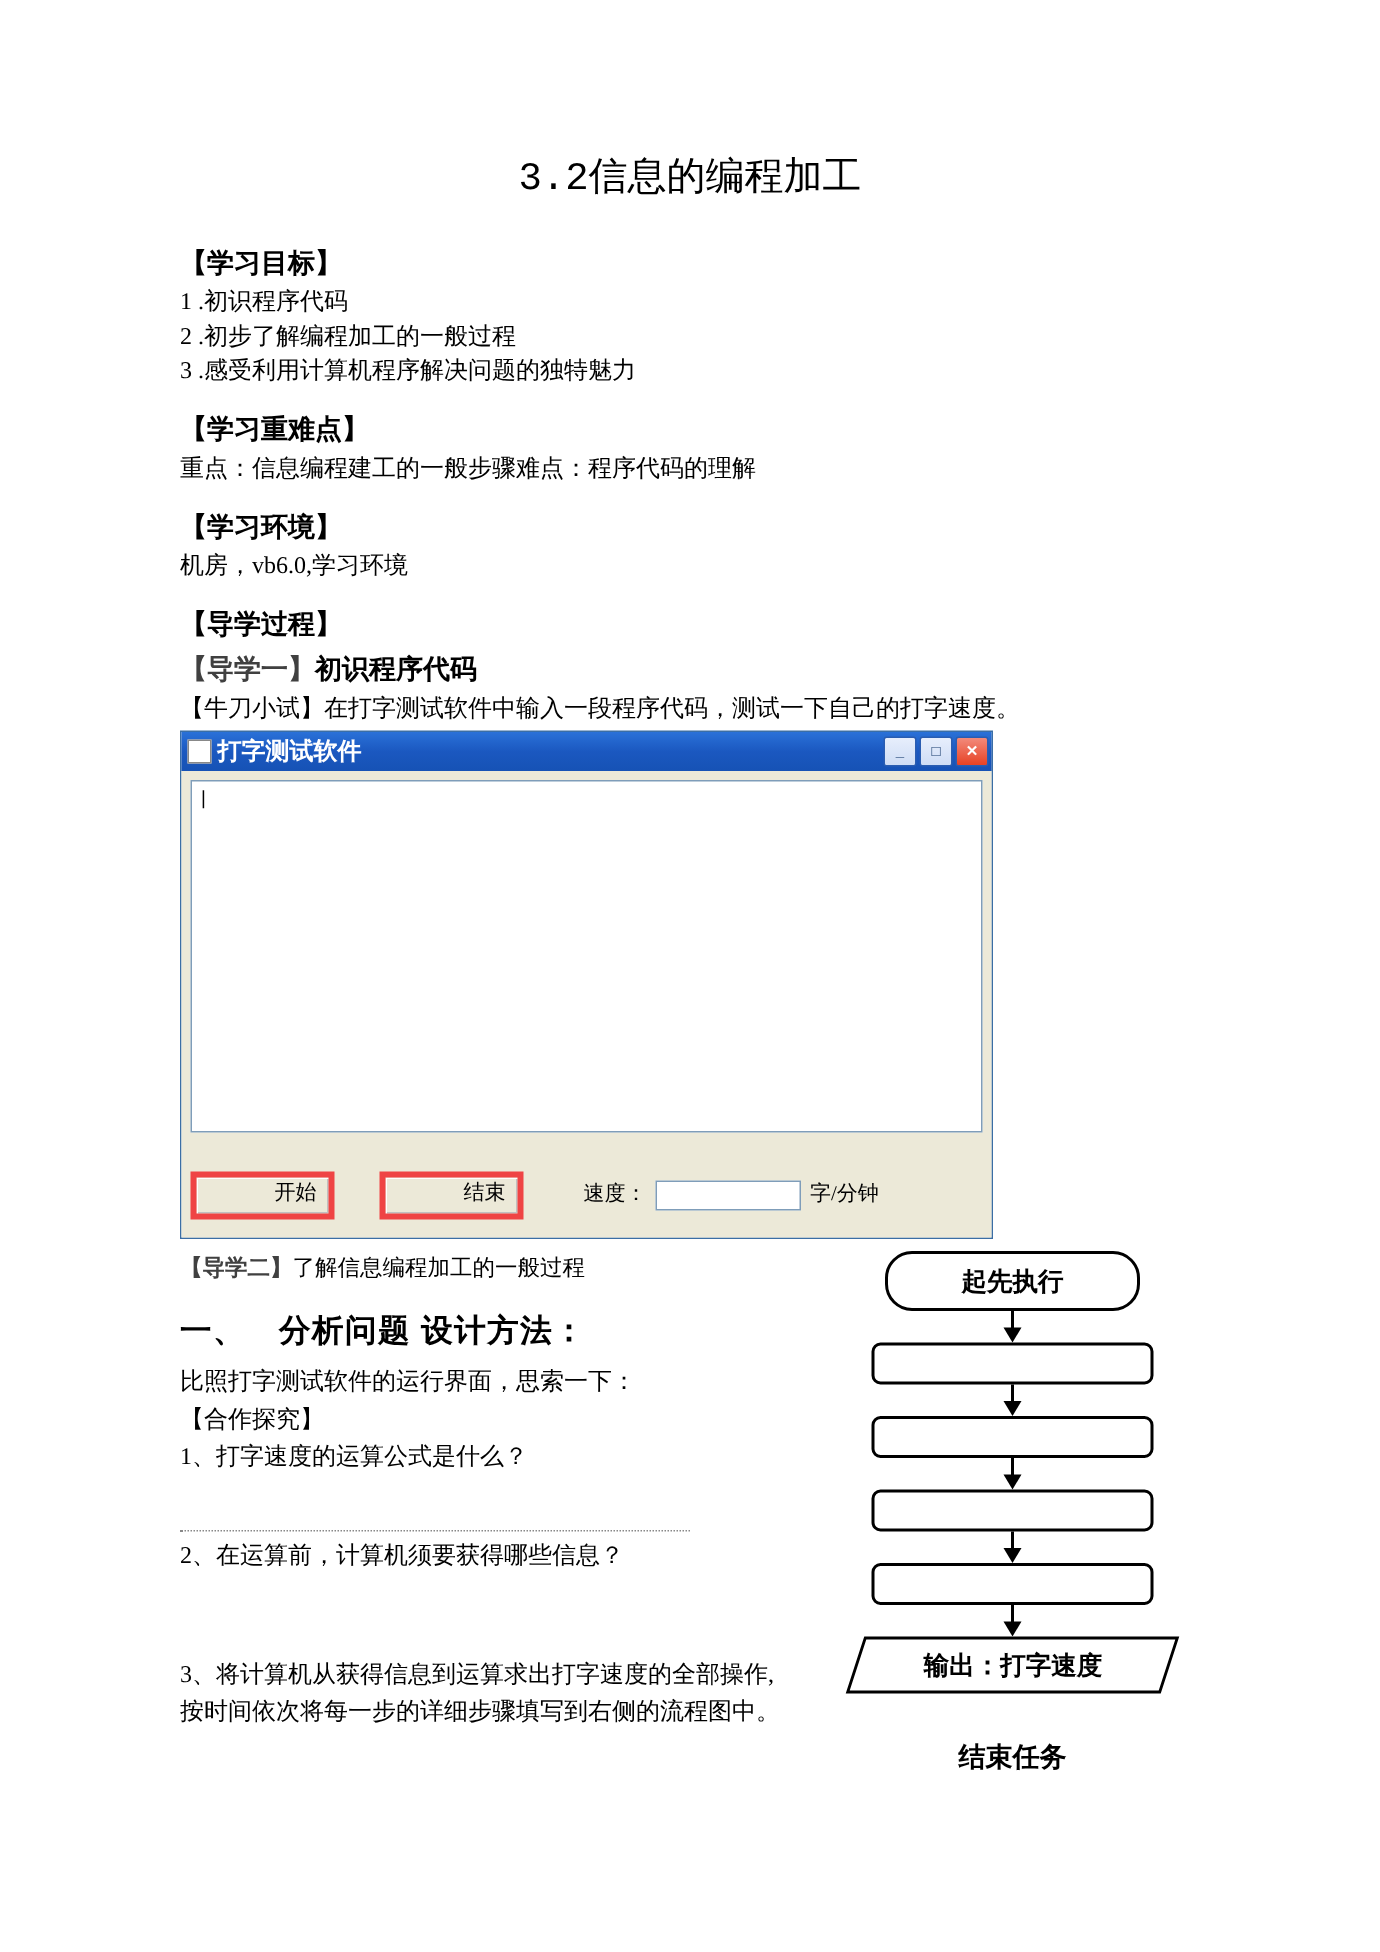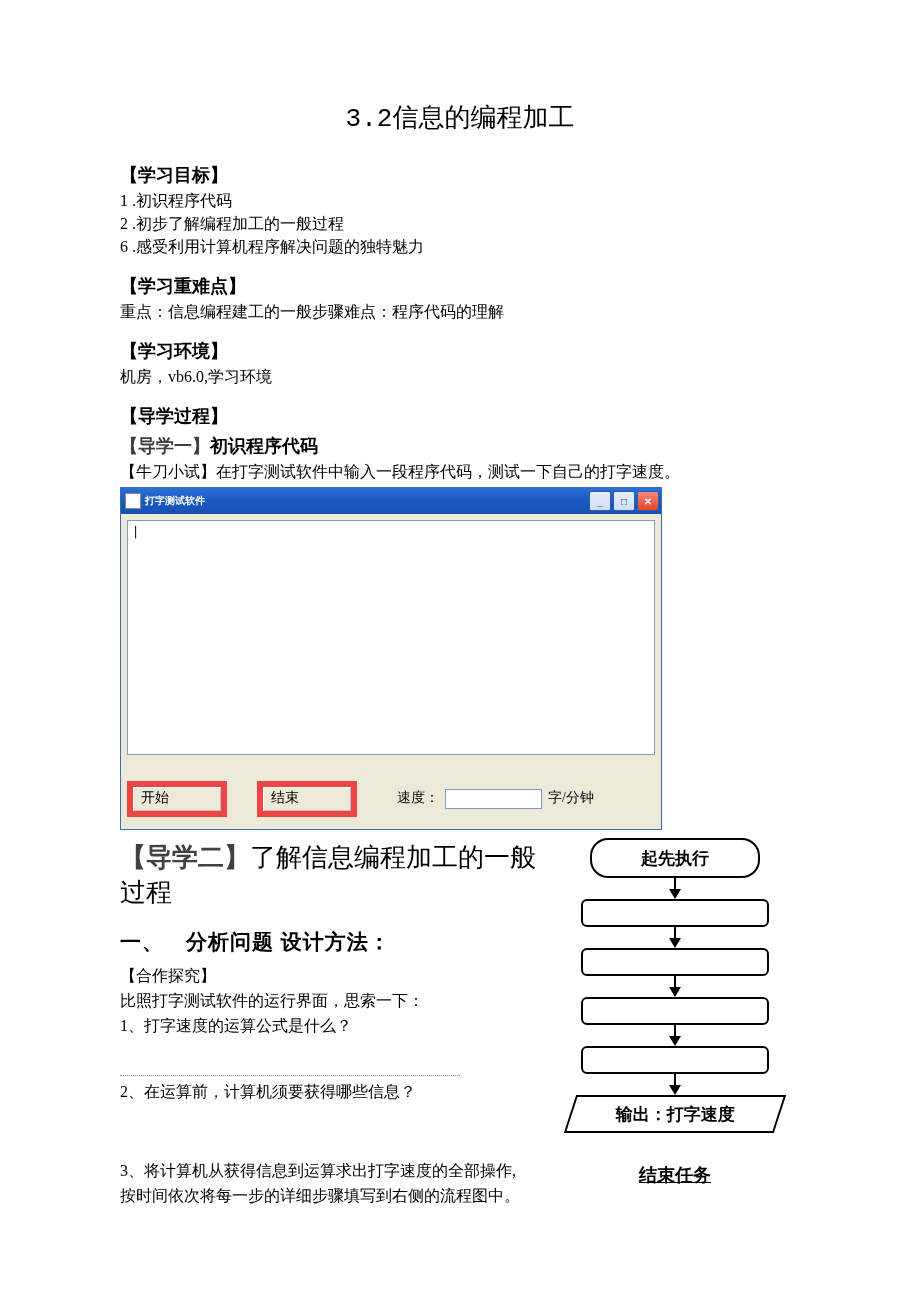--- a/index.html
+++ b/index.html
@@ -64,21 +64,21 @@
     padding: 0 2px 0 4px;
     font-family: "Microsoft YaHei", Arial, sans-serif;
   }
   .win-title-left { display: flex; align-items: center; gap: 4px; }
   .win-icon {
     width: 14px; height: 14px;
     background: #fff;
     border: 1px solid #888;
     display: inline-block;
   }
-  .win-title-text { color: #fff; font-size: 10px; font-weight: bold; }
+  .win-title-text { color: #fff; font-size: 16px; font-weight: bold; }
   .win-ctrls { display: flex; gap: 2px; }
   .win-btn {
     width: 20px; height: 18px;
     background: linear-gradient(#e7eefc, #cfddf5);
     border: 1px solid #2a5db1;
     border-radius: 2px;
     display: flex; align-items: center; justify-content: center;
     font-size: 10px; font-family: Arial, sans-serif; color: #14396a;
     font-weight: bold;
   }
@@ -107,25 +107,25 @@
     padding-top: 26px;
     padding-bottom: 6px;
     gap: 30px;
     font-family: "SimSun", serif;
     font-size: 14px;
   }
   .vb-btn {
     height: 24px;
     min-width: 72px;
     background: #ece9d8;
-    border: 6px solid #ef4444;
+    border: 4px solid #ef4444;
     box-shadow: 1px 1px 0 #fff inset, -1px -1px 0 #c0c0c0 inset;
     font-family: "SimSun", serif;
     font-size: 14px;
-    text-align: left;
+    text-align: right;
     line-height: 22px;
     padding: 0 8px;
   }
   .speed-input {
     width: 95px; height: 18px;
     background: #fff;
     border: 1px solid #7f9db9;
     display: inline-block;
   }
   .speed-wrap { display:flex; gap:6px; margin-left:10px;}
@@ -188,40 +188,39 @@
     border-right:6px solid transparent;
     border-top:10px solid #000;
     margin-top:-1px;
   }
   .arrow-wrap { display:flex; flex-direction:column; align-items:center; }
   .end-task {
     font-family:"SimHei","黑体",sans-serif;
     font-weight:bold;
     font-size:18px;
     margin-top: 30px;
-    text-decoration: underline;
   }
   .dotted-line {
     border-top: 1px dotted #888;
     width: 340px;
     margin: 4px 0 6px 0;
   }
 </style>
 </head>
 <body>
 
 <div class="page">
 
   <div class="title">3.2信息的编程加工</div>
 
   <div class="section-heading">【学习目标】</div>
   <div class="num-list">
     <div class="item">1 .初识程序代码</div>
     <div class="item">2 .初步了解编程加工的一般过程</div>
-    <div class="item">6 .感受利用计算机程序解决问题的独特魅力</div>
+    <div class="item">3 .感受利用计算机程序解决问题的独特魅力</div>
   </div>
 
   <div class="section-heading">【学习重难点】</div>
   <div class="body-text">重点：信息编程建工的一般步骤难点：程序代码的理解</div>
 
   <div class="section-heading">【学习环境】</div>
   <div class="body-text">机房，vb6.0,学习环境</div>
 
   <div class="section-heading">【导学过程】</div>
 
@@ -251,28 +250,28 @@
           <span>速度：</span>
           <span class="speed-input"></span>
           <span>字/分钟</span>
         </div>
       </div>
     </div>
   </div>
 
   <div class="cols">
     <div class="col-left">
-      <div style="font-size:26px;margin-top:2px;">
+      <div style="font-size:15px;margin-top:2px;">
         <span class="red" style="font-family:'SimHei',sans-serif;font-weight:bold;">【导学二】</span><span style="font-family:'SimSun',serif;">了解信息编程加工的一般过程</span>
       </div>
 
       <div class="h2-line">一、　分析问题 设计方法：</div>
 
+      <div class="body-text">比照打字测试软件的运行界面，思索一下：</div>
       <div class="body-text">【合作探究】</div>
-      <div class="body-text">比照打字测试软件的运行界面，思索一下：</div>
       <div class="body-text">1、打字速度的运算公式是什么？</div>
 
       <div style="height:30px;"></div>
       <div class="dotted-line"></div>
 
       <div class="body-text">2、在运算前，计算机须要获得哪些信息？</div>
 
       <div style="height:50px;"></div>
       <div class="body-text">3、将计算机从获得信息到运算求出打字速度的全部操作,</div>
       <div class="body-text">按时间依次将每一步的详细步骤填写到右侧的流程图中。</div>

